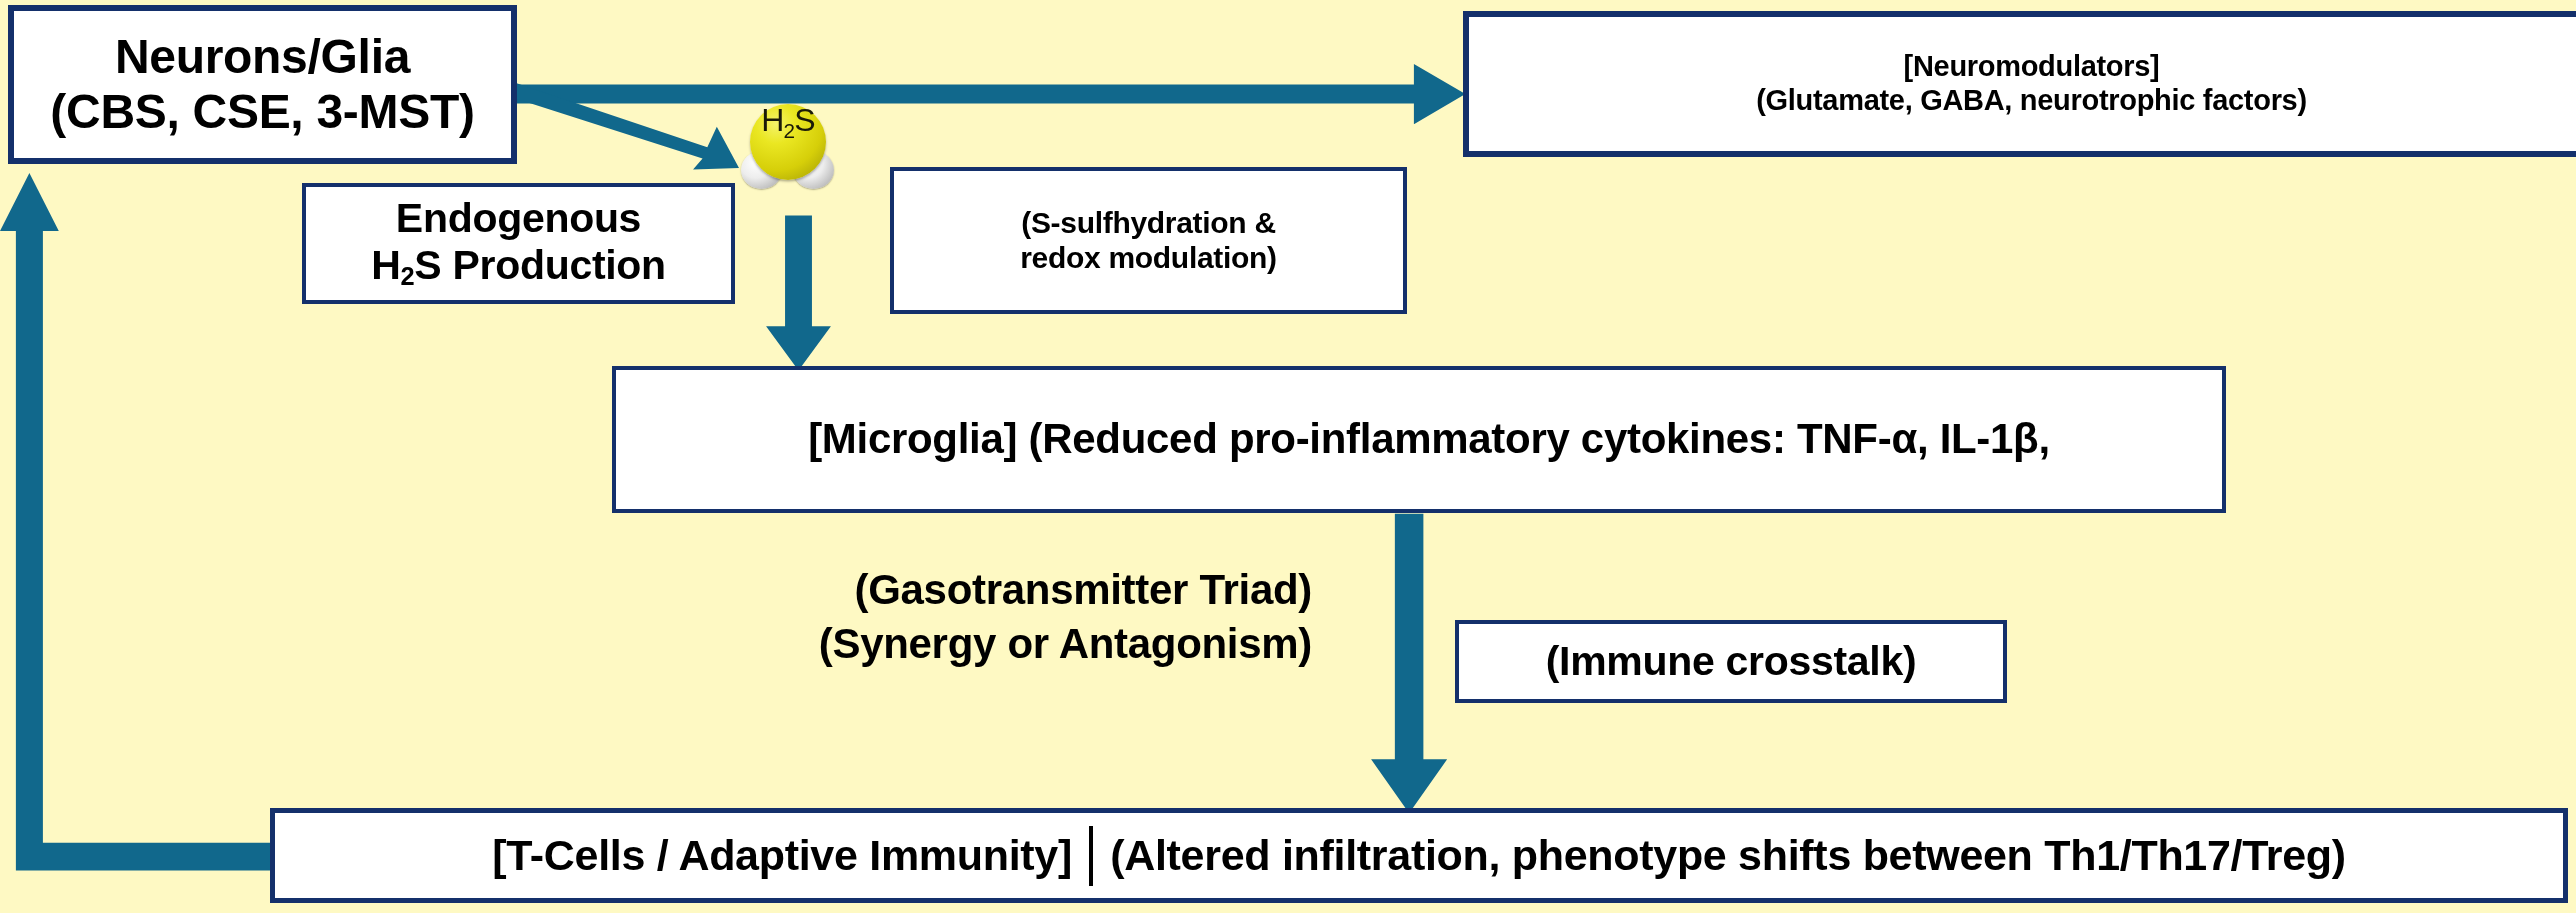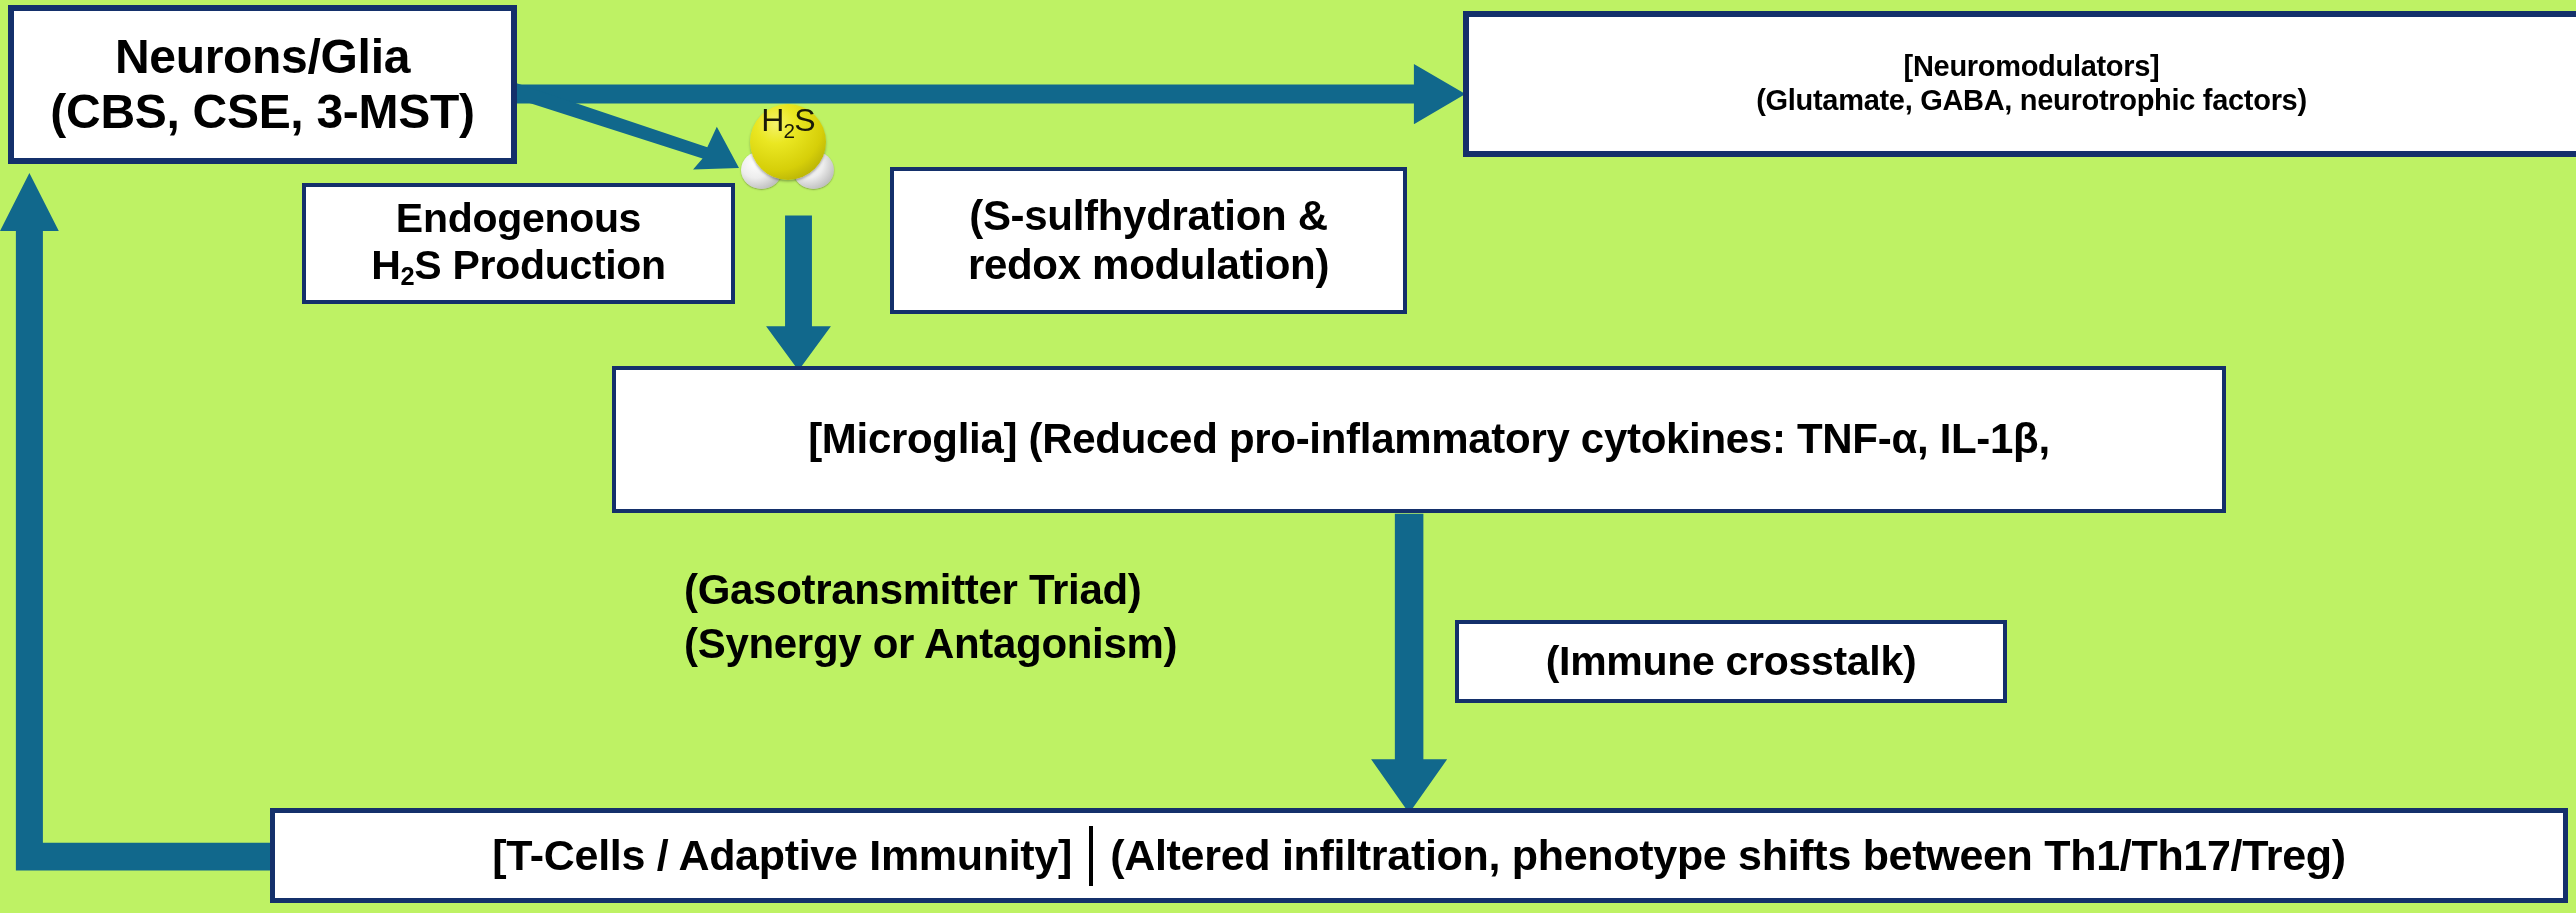--- a/index.html
+++ b/index.html
@@ -7,21 +7,21 @@
     padding: 0;
     background: #ffffff;
   }
   body {
     font-family: "Liberation Sans", sans-serif;
   }
   #canvas {
     position: relative;
     width: 2576px;
     height: 914px;
-    background: #bef264;
+    background: #fef9c3;
     overflow: hidden;
   }
 
   
   .box {
     position: absolute;
     box-sizing: border-box;
     background: #ffffff;
     border: 5.6px solid #14306b;
     display: flex;
@@ -52,21 +52,21 @@
     font-size: 29px;
     border-width: 6.4px;
   }
   #box-endogenous {
     left: 302px; top: 183px; width: 433px; height: 121px;
     font-size: 41px;
     border-width: 4.8px;
   }
   #box-sulfhydration {
     left: 890px; top: 167px; width: 517px; height: 147px;
-    font-size: 42px;
+    font-size: 30px;
     border-width: 4.8px;
   }
   #box-microglia {
     left: 612px; top: 366px; width: 1614px; height: 147px;
     font-size: 42px;
     border-width: 4.8px;
     padding-left: 20px;
   }
   #box-immune-crosstalk {
     left: 1455px; top: 620px; width: 552px; height: 83px;
@@ -93,21 +93,21 @@
     background: #000000;
     margin: 0 17.5px;
     flex: 0 0 auto;
   }
 
   
   #label-gasotransmitter {
     position: absolute;
     left: 684px; top: 563px;
     width: 628px;
-    text-align: left;
+    text-align: right;
     font-size: 42px;
     font-weight: 700;
     line-height: 1.28;
     color: #000000;
     letter-spacing: -0.3px;
     z-index: 4;
   }
 
   
   .arrow-svg {

